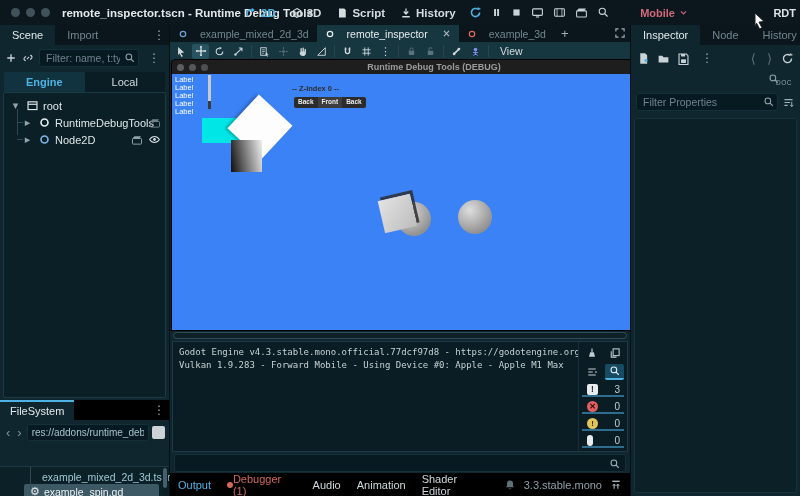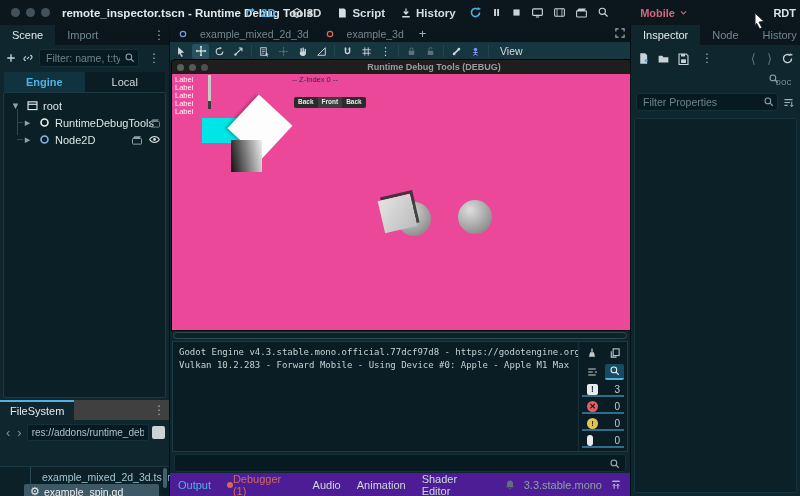--- a/index.html
+++ b/index.html
@@ -42,21 +42,21 @@
   .rl-idle { background:#0a1d24; color:#d3dbde; }
 
   .tree-panel { position:absolute; left:3px; right:3px; top:67px; height:306px; background:#0b2026; border:1px solid #1c3a44; border-radius:2px; }
   .tree-row { display:flex; align-items:center; height:17px; position:relative; color:#dfe6e8; font-size:11px; }
   .tw { display:inline-flex; width:13px; justify-content:center; color:#8fa3ab; }
   .guide { position:absolute; left:13px; top:16px; width:1px; height:26px; background:#2c4a55; }
   .stub { position:absolute; left:13px; width:6px; height:1px; background:#2c4a55; }
   .row-icons-right { position:absolute; right:4px; display:flex; gap:5px; align-items:center; }
 
   
-  .fs-tabbar { position:absolute; left:0; right:0; top:375px; height:20px; background:#404040; display:flex; }
+  .fs-tabbar { position:absolute; left:0; right:0; top:375px; height:20px; background:#000000; display:flex; }
   .fs-tab { background:#0f262e; border-top:2px solid #4fb2e5; padding:0 10px; display:flex; align-items:center; color:#e3e9eb; }
   .fs-path { position:absolute; left:0; right:0; top:397px; height:20px; display:flex; align-items:center; gap:3px; padding:0 4px; }
   .chev { color:#7f939b; font-size:13px; padding:0 2px; }
   .path-box { flex:1; height:17px; background:#071a21; border:1px solid #143038; border-radius:3px; }
   .path-box input { width:100%; height:100%; background:transparent; border:none; outline:none; color:#a9c1cb; font-size:10px; padding:0 4px; }
   .sq-btn { width:13px; height:13px; background:#ccd3d6; border-radius:2px; }
   .fs-filter { position:absolute; left:0; right:0; top:419px; height:20px; display:flex; align-items:center; gap:4px; padding:0 4px; }
   .fs-list { position:absolute; left:0; right:0; top:441px; bottom:0; background:#0c2127; border-top:1px solid #1c3a44; }
   .file-row { display:flex; align-items:center; height:15px; gap:4px; font-size:10.5px; }
   .scene-file { color:#9fc6d4; }
@@ -77,25 +77,25 @@
   .tbtn.active { background:#27525f; color:#fff; }
   .tbtn.dim { color:#5c727b; }
   .tbtn.blue { color:#7d8ff0; }
   .tsep { width:1px; height:12px; background:#27454f; margin:0 2px; }
   .view-btn { display:flex; align-items:center; color:#d5dde0; font-size:10.5px; padding:0 7px; }
 
   .gamewin { position:absolute; left:2px; top:35px; width:524px; height:270px; border-radius:4px 4px 0 0; overflow:hidden; box-shadow:0 0 0 1px #000; }
   .gw-title { height:14px; background:#1e1e1e; display:flex; align-items:center; position:relative; }
   .gw-tl { width:7px; height:7px; border-radius:50%; margin-left:5px; background:#5b5f61; }
   .gw-title span { position:absolute; left:0; right:0; text-align:center; color:#9c9c9c; font-size:9px; font-weight:bold; }
-  .gw-body { position:relative; height:256px; background:#ec4899; }
+  .gw-body { position:relative; height:256px; background:#3b82f6; }
   .glabel { position:absolute; left:3px; color:#fff; font-size:7.5px; }
   .vslider { position:absolute; left:36px; top:1px; width:3px; height:26px; background:#c9c9c9; }
   .vslider i { position:absolute; left:0; bottom:-8px; width:3px; height:8px; background:#3a3a3a; }
-  .zindex { position:absolute; left:120px; top:1px; color:#2e2e2e; font-size:7.5px; font-weight:normal; }
+  .zindex { position:absolute; left:120px; top:10px; color:#2e2e2e; font-size:7.5px; font-weight:bold; }
   .bfb { position:absolute; left:122px; top:23px; height:11px; display:flex; background:#2b2b2b; border-radius:2px; overflow:hidden; }
   .bfb span { color:#e8e8e8; font-size:6.5px; font-weight:bold; padding:1px 4px; }
   .bfb span.mid { background:#3d3d3d; }
   .cyan-rect { position:absolute; left:30px; top:44px; width:42px; height:25px; background:#00e6e6; }
   .white-diamond { position:absolute; left:65px; top:30px; width:46px; height:46px; background:#fdfdfd; transform:rotate(43deg); box-shadow:-2px 2px 3px rgba(0,0,0,.25); }
   .grad-square { position:absolute; left:59px; top:66px; width:31px; height:32px; background:linear-gradient(80deg,#0e0e0e,#efefef); }
   .sphere { width:34px; height:34px; border-radius:50%; background:radial-gradient(circle at 35% 30%, #dedede, #8f8f8f 75%); position:absolute; }
   .cube { position:absolute; left:209px; top:123px; width:33px; height:33px; transform:rotate(-13deg); background:linear-gradient(135deg,#e3e3e3,#bdbdbd); box-shadow:3px -3px 0 rgba(45,45,45,.85); }
 
   .hscroll { position:absolute; left:3px; top:307px; width:454px; height:7px; border:1px solid #2c4c58; border-radius:4px; background:#0d2127; }
@@ -112,21 +112,21 @@
   .err { background:#e25f5f; color:#2a0c0c; }
   .wrn { background:#e2c55a; color:#3a2f08; }
   .badge-pill { width:6px; height:11px; border-radius:3px; background:#e8ecee; }
 
   .filter-msgs { position:absolute; left:2px; top:427px; width:456px; height:21px; display:flex; align-items:center; }
   .fm-box { position:relative; flex:1; height:18px; margin:0 2px; background:#071a21; border:1px solid #143038; border-radius:3px; }
   .fm-box input { width:100%; height:100%; background:transparent; border:none; outline:none; color:#cfd8dc; font-size:10.5px; padding:0 20px 0 6px; }
   .fm-box input::placeholder { color:#7f939b; }
   .fm-box .mag { position:absolute; right:4px; top:3px; color:#9fb0b8; }
 
-  .bottom-bar { position:absolute; left:0; top:448px; width:460px; height:23px; display:flex; align-items:center; gap:16px; padding:0 8px; background:#4c1d95; }
+  .bottom-bar { position:absolute; left:0; top:448px; width:460px; height:23px; display:flex; align-items:center; gap:16px; padding:0 8px; background:#000000; }
   .bb-tab { font-size:11px; color:#cfd8dc; }
   .bb-output { color:#4fb2e5; }
   .bb-debug { color:#d2685f; display:flex; align-items:center; }
   .bb-debug i { width:6px; height:6px; border-radius:50%; background:#d2685f; }
   .bb-right { margin-left:auto; display:flex; align-items:center; gap:8px; color:#8fa0a8; }
 
   
   .insp-toolbar { display:flex; align-items:center; gap:7px; height:20px; padding:0 6px; margin-top:3px; color:#c9d3d7; }
   .insp-toolbar .spacer { flex:1; }
   .doc-row { display:flex; justify-content:flex-end; padding:2px 8px; height:22px; align-items:center; color:#8fa3ab; }
@@ -345,20 +345,29 @@
 </div>
 
 <div class="center">
   <div class="scene-tabbar">
     <div class="scene-tab">
       <svg class="ic" width="10" height="10" viewBox="0 0 16 16" style="color:#6f9fd2">
           <use href="#i-node"></use>
         </svg>
       <span>example_mixed_2d_3d</span>
     </div>
+    <div class="scene-tab active">
+      <svg class="ic" width="10" height="10" viewBox="0 0 16 16" style="color:#e8edef">
+          <use href="#i-node"></use>
+        </svg>
+      <span>remote_inspector</span>
+      <svg class="ic tab-close" width="9" height="9" viewBox="0 0 16 16">
+          <path d="M3.5 3.5l9 9M12.5 3.5l-9 9" stroke="currentColor" stroke-width="2"></path>
+        </svg>
+    </div>
     <div class="scene-tab">
       <svg class="ic" width="10" height="10" viewBox="0 0 16 16" style="color:#e0655a">
           <use href="#i-node"></use>
         </svg>
       <span>example_3d</span>
     </div>
     <div class="tab-plus">+</div>
     <svg class="ic tab-expand" width="12" height="12" viewBox="0 0 16 16">
         <path d="M6 2.5H2.5V6M10 2.5h3.5V6M6 13.5H2.5V10M10 13.5h3.5V10" fill="none" stroke="currentColor" stroke-width="1.5"></path>
       </svg>
@@ -485,21 +494,21 @@
       <div class="cube"></div>
       <div class="sphere" style="left:286px; top:126px"></div>
     </div>
   </div>
 
   <div class="hscroll"></div>
 
   <div class="console">
     <div class="console-text">
       <div>Godot Engine v4.3.stable.mono.official.77dcf97d8 - https://godotengine.org</div>
-      <div>Vulkan 10.2.283 - Forward Mobile - Using Device #0: Apple - Apple M1 Max</div>
+      <div>Vulkan 1.9.283 - Forward Mobile - Using Device #0: Apple - Apple M1 Max</div>
     </div>
     <div class="console-side">
       <div class="cs-row">
         <span class="cs-btn">
             <svg class="ic" width="12" height="12" viewBox="0 0 16 16">
               <path d="M8 2v5" stroke="currentColor" stroke-width="1.6"></path>
               <path d="M5.5 7h5L12 13H4z" fill="currentColor"></path>
             </svg>
           </span>
         <span class="cs-btn">

